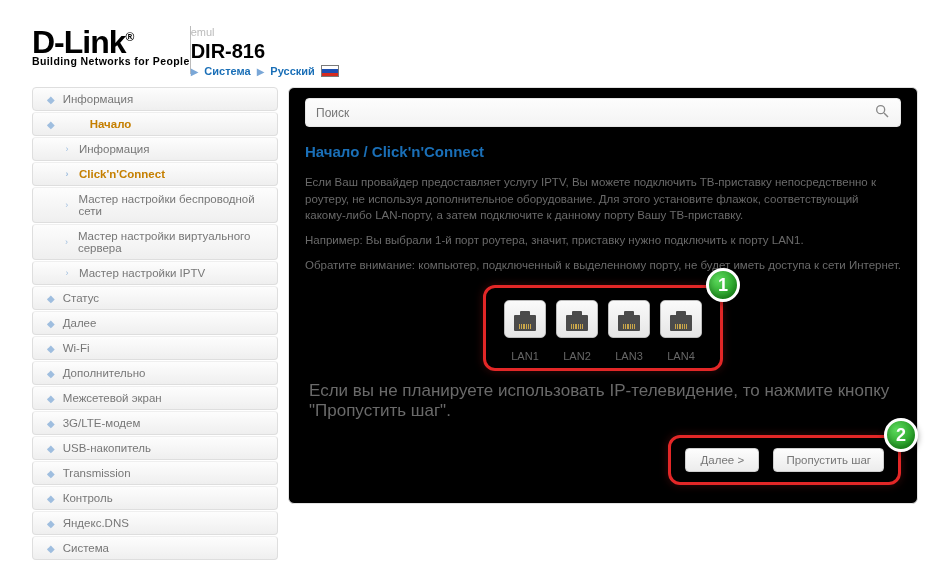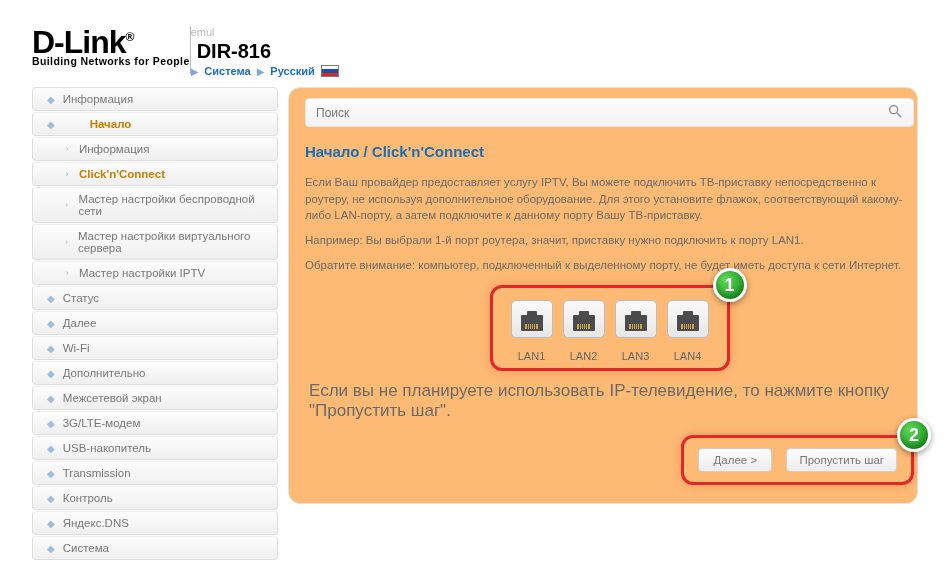--- a/index.html
+++ b/index.html
@@ -7,21 +7,21 @@
 
 .page { padding: 26px 32px 0 32px; }
 
 .header { display: flex; align-items: flex-start; margin-bottom: 10px; }
 .brand { display: flex; flex-direction: column; line-height: 1; }
 .brand-title { font-family: "Arial Black", Arial, sans-serif; font-size: 32px; font-weight: 900; letter-spacing: -1px; color: #000; }
 .brand-tag { font-size: 10.5px; font-weight: 700; color: #000; margin-top: -2px; letter-spacing: 0.4px; }
 .brand-sep { width: 1px; background: #bbb; height: 48px; }
 .model-col { display: flex; flex-direction: column; gap: 2px; }
 .model-emul { font-size: 11px; color: #bbb; }
-.model-name { font-size: 20px; font-weight: 700; color: #000; margin-left: 6px; }
+.model-name { font-size: 20px; font-weight: 700; color: #000; }
 .model-links { display: flex; align-items: center; gap: 6px; font-size: 11px; }
 .model-links .arrow { color: #7aa7d7; font-size: 10px; }
 .model-links a { color: #1a6fb7; text-decoration: none; font-weight: 600; }
 .model-links .flag { width: 18px; height: 12px; border: 1px solid #7a7a7a; display: inline-block; background: linear-gradient(to bottom, #fff 0 33.3%, #1c4db1 33.3% 66.6%, #d52b1e 66.6% 100%); }
 
 .body { display: flex; gap: 10px; align-items: flex-start; }
 
 .sidebar { width: 246px; }
 .nav-item, .nav-sub {
   display: flex; align-items: center; gap: 8px;
@@ -31,21 +31,21 @@
   border-radius: 4px; margin-bottom: 1px; text-align: left; cursor: pointer;
   width: 100%;
 }
 .nav-item:first-child { border-top-color: #dedede; }
 .nav-sub { padding-left: 30px; }
 .nav-item.open > .label { color: #c57f00; font-weight: 700; margin-left: 27px; }
 .nav-sub.active { color: #c57f00; font-weight: 700; }
 .bullet { color: #9fbedf; font-size: 10px; }
 .chev { color: #9fbedf; font-size: 9px; width: 8px; display: inline-block; text-align: center; }
 
-.content { flex: 1; border: 1px solid #e2e2e2; border-radius: 12px; padding: 10px 3px 18px 16px; background: #fdba74; }
+.content { flex: 1; border: 1px solid #e2e2e2; border-radius: 6px; padding: 10px 16px 18px 16px; background: #000000; }
 .search-row { display: flex; align-items: center; border: 1px solid #e6e6e6; border-radius: 4px; padding: 4px 10px; background: linear-gradient(#fdfdfd,#f3f3f3); margin-bottom: 16px; }
 .search-row input { flex: 1; border: none; outline: none; background: transparent; font-size: 12px; color: #888; }
 .search-icon { color: #888; }
 
 h2.page-title { font-size: 15px; font-weight: 700; color: #1a6fb7; margin: 4px 0 14px 0; }
 .desc p { font-size: 11.5px; color: #6a6a6a; line-height: 1.45; margin-bottom: 8px; }
 
 .ports-wrap { display: flex; justify-content: center; margin: 12px 0 6px 0; }
 .ports-box {
   border: 3.5px solid #e32727; border-radius: 12px;

